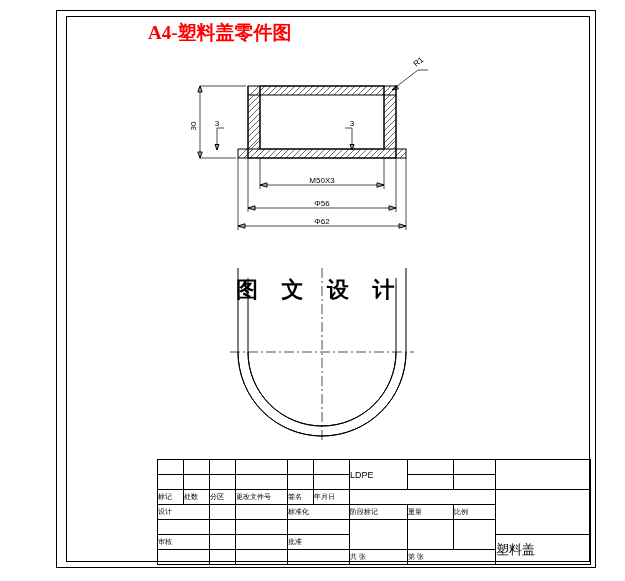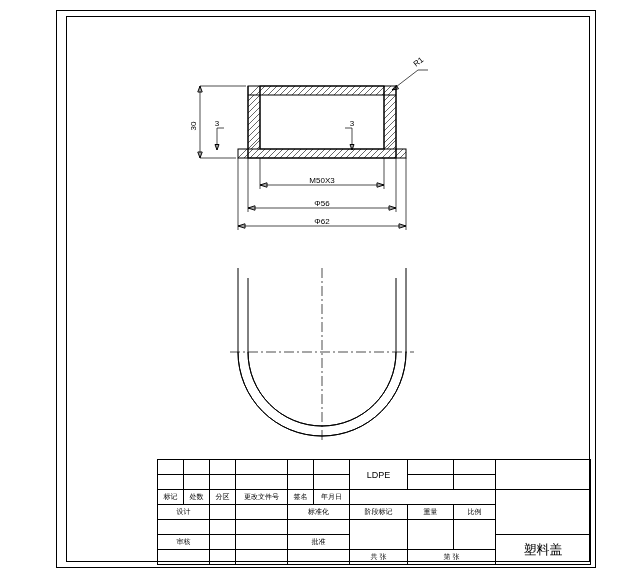--- a/index.html
+++ b/index.html
@@ -93,39 +93,40 @@
     top: 459px;
     width: 433px;
     height: 103px;
     font-family: "Liberation Sans", sans-serif;
     font-size: 7px;
     color: #000000;
     table-layout: fixed;
   }
   .tb td {
     border: 1px solid #000000;
-    text-align: center;
+    text-align: left;
     vertical-align: middle;
     padding: 0;
     height: 14px;
     overflow: hidden;
     white-space: nowrap;
   }
   .tb td.blank { }
   .tb td.name { font-size: 13px; }
   .tb td.mat { font-size: 9px; }
 </style>
 </head>
 <body>
 
 <div id="sheet">
 
   <div class="outer-frame"></div>
   <div class="inner-frame"></div>
 
+  <div class="dwg-title">A4-塑料盖零件图</div>
 
   <svg class="draw" viewBox="0 0 625 581">
 
     <rect class="ln" x="248" y="86" width="148" height="72"></rect>
 
     <rect class="ln" x="260" y="86" width="124" height="63"></rect>
 
     <rect class="ln" x="238" y="149" width="168" height="9"></rect>
 
     <line class="ln" x1="248" y1="86" x2="248" y2="158"></line>
@@ -270,20 +271,21 @@
 
     <path class="ln" d="M 396 352 A 74 74 0 1 1 248 352 A 74 74 0 0 0 396 352 Z" fill="none"></path>
     <path class="ln" d="M248 352 L248 278"></path>
     <path class="ln" d="M396 352 L396 278"></path>
 
     <line class="center" x1="322" y1="268" x2="322" y2="442"></line>
     <line class="center" x1="230" y1="352" x2="414" y2="352"></line>
 
   </svg>
 
+  <div class="watermark">图 文 设 计</div>
 
   <table class="tb">
     <colgroup>
       <col style="width:26px">
         <col style="width:26px">
         <col style="width:26px">
       <col style="width:52px">
         <col style="width:26px">
         <col style="width:36px">
       <col style="width:58px">

